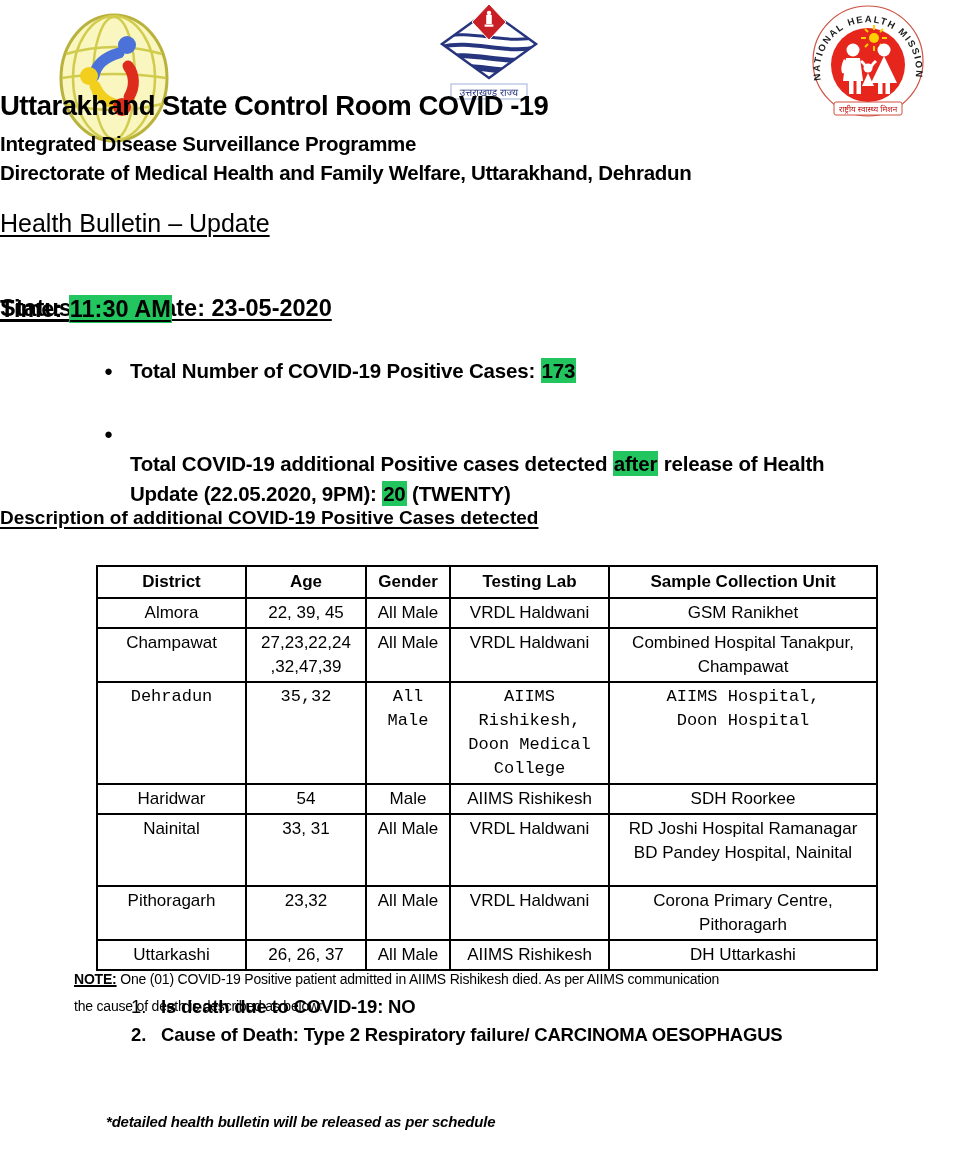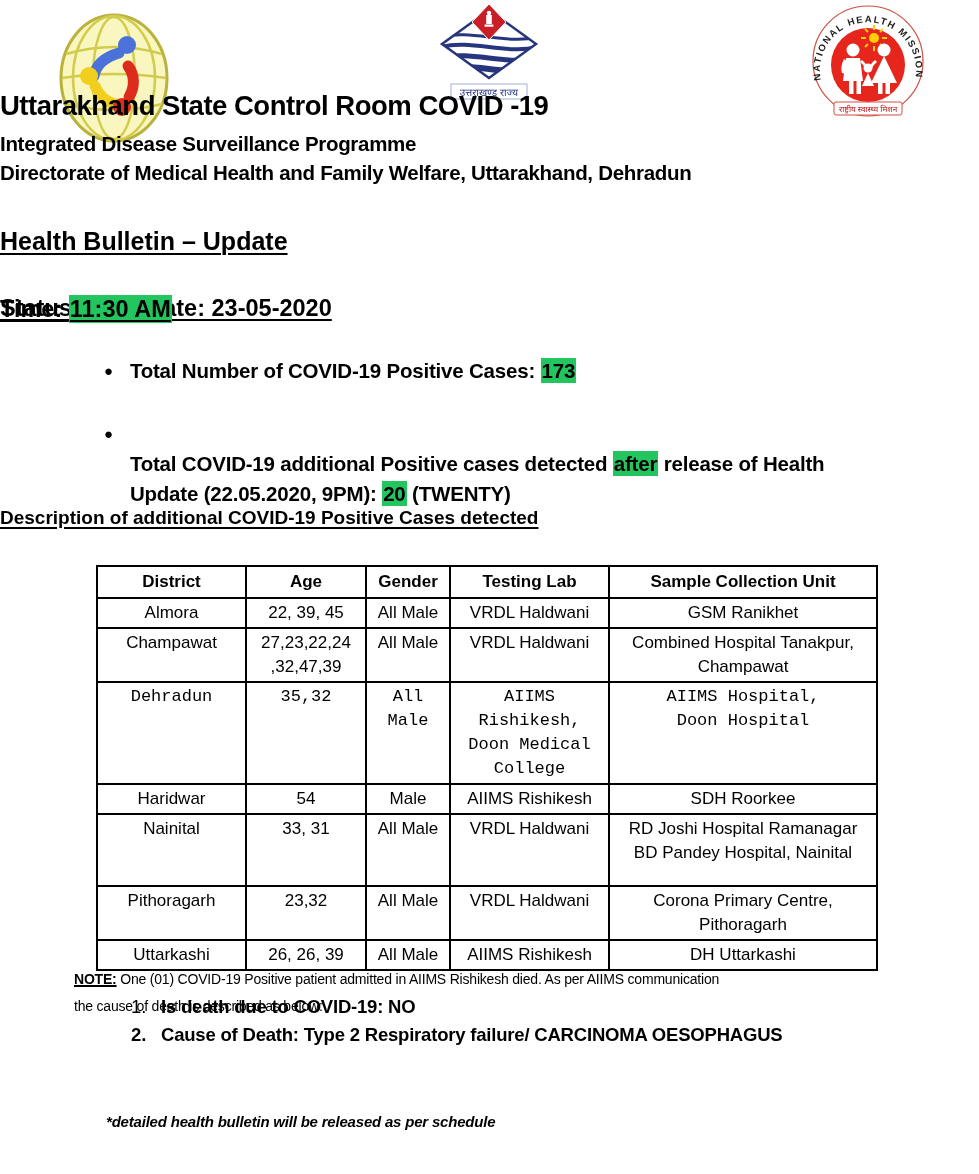--- a/index.html
+++ b/index.html
@@ -13,21 +13,21 @@
   .logo-uk   { left:436px; top:4px;  width:106px; height:102px; }
   .logo-nhm  { left:808px; top:4px;  width:120px; height:116px; }
 
   
   .center-text { position:absolute; left:0; width:979px; }
   .page-title       { top:90px;  font-size:27.5px; font-weight:bold; letter-spacing:-0.5px; }
   .subtitle         { font-size:20.5px; font-weight:bold; letter-spacing:-0.3px; }
   .subtitle-1       { top:132px; }
   .subtitle-2       { top:161px; }
 
-  .hb-heading  { top:227px; font-size:25px;   font-weight:bold; }
+  .hb-heading  { top:209px; font-size:25px;   font-weight:normal; }
   .hb-status   { top:259px; font-size:23.5px; font-weight:bold;margin-top:36px; }
   .hb-time     { top:296px; font-size:23.5px; font-weight:bold; }
   .u { text-decoration:underline; text-decoration-thickness:2px; text-underline-offset:3px; }
 
   .hl { background:#22c55e; padding:1px 1px; }
 
   
   .bullet { position:absolute; left:104px; width:790px; display:flex; align-items:flex-start;
             font-size:20.5px; font-weight:bold; letter-spacing:-0.2px; line-height:30px; }
   .bullet .dot { font-size:15px; line-height:30px; margin-right:17px; }
@@ -252,21 +252,21 @@
       <tr>
         <td>Pithoragarh</td>
         <td>23,32</td>
         <td>All Male</td>
         <td>VRDL Haldwani</td>
         <td>Corona Primary Centre,
 Pithoragarh</td>
       </tr>
       <tr>
         <td>Uttarkashi</td>
-        <td>26, 26, 39</td>
+        <td>26, 26, 37</td>
         <td>All Male</td>
         <td>AIIMS Rishikesh</td>
         <td>DH Uttarkashi</td>
       </tr>
     </tbody>
   </table>
 
   <div class="note pre">
     <span class="note-label">NOTE:</span><span> One (01) COVID-19 Positive patient admitted in AIIMS Rishikesh died. As per AIIMS communication
 the cause of death is described as below:</span>

